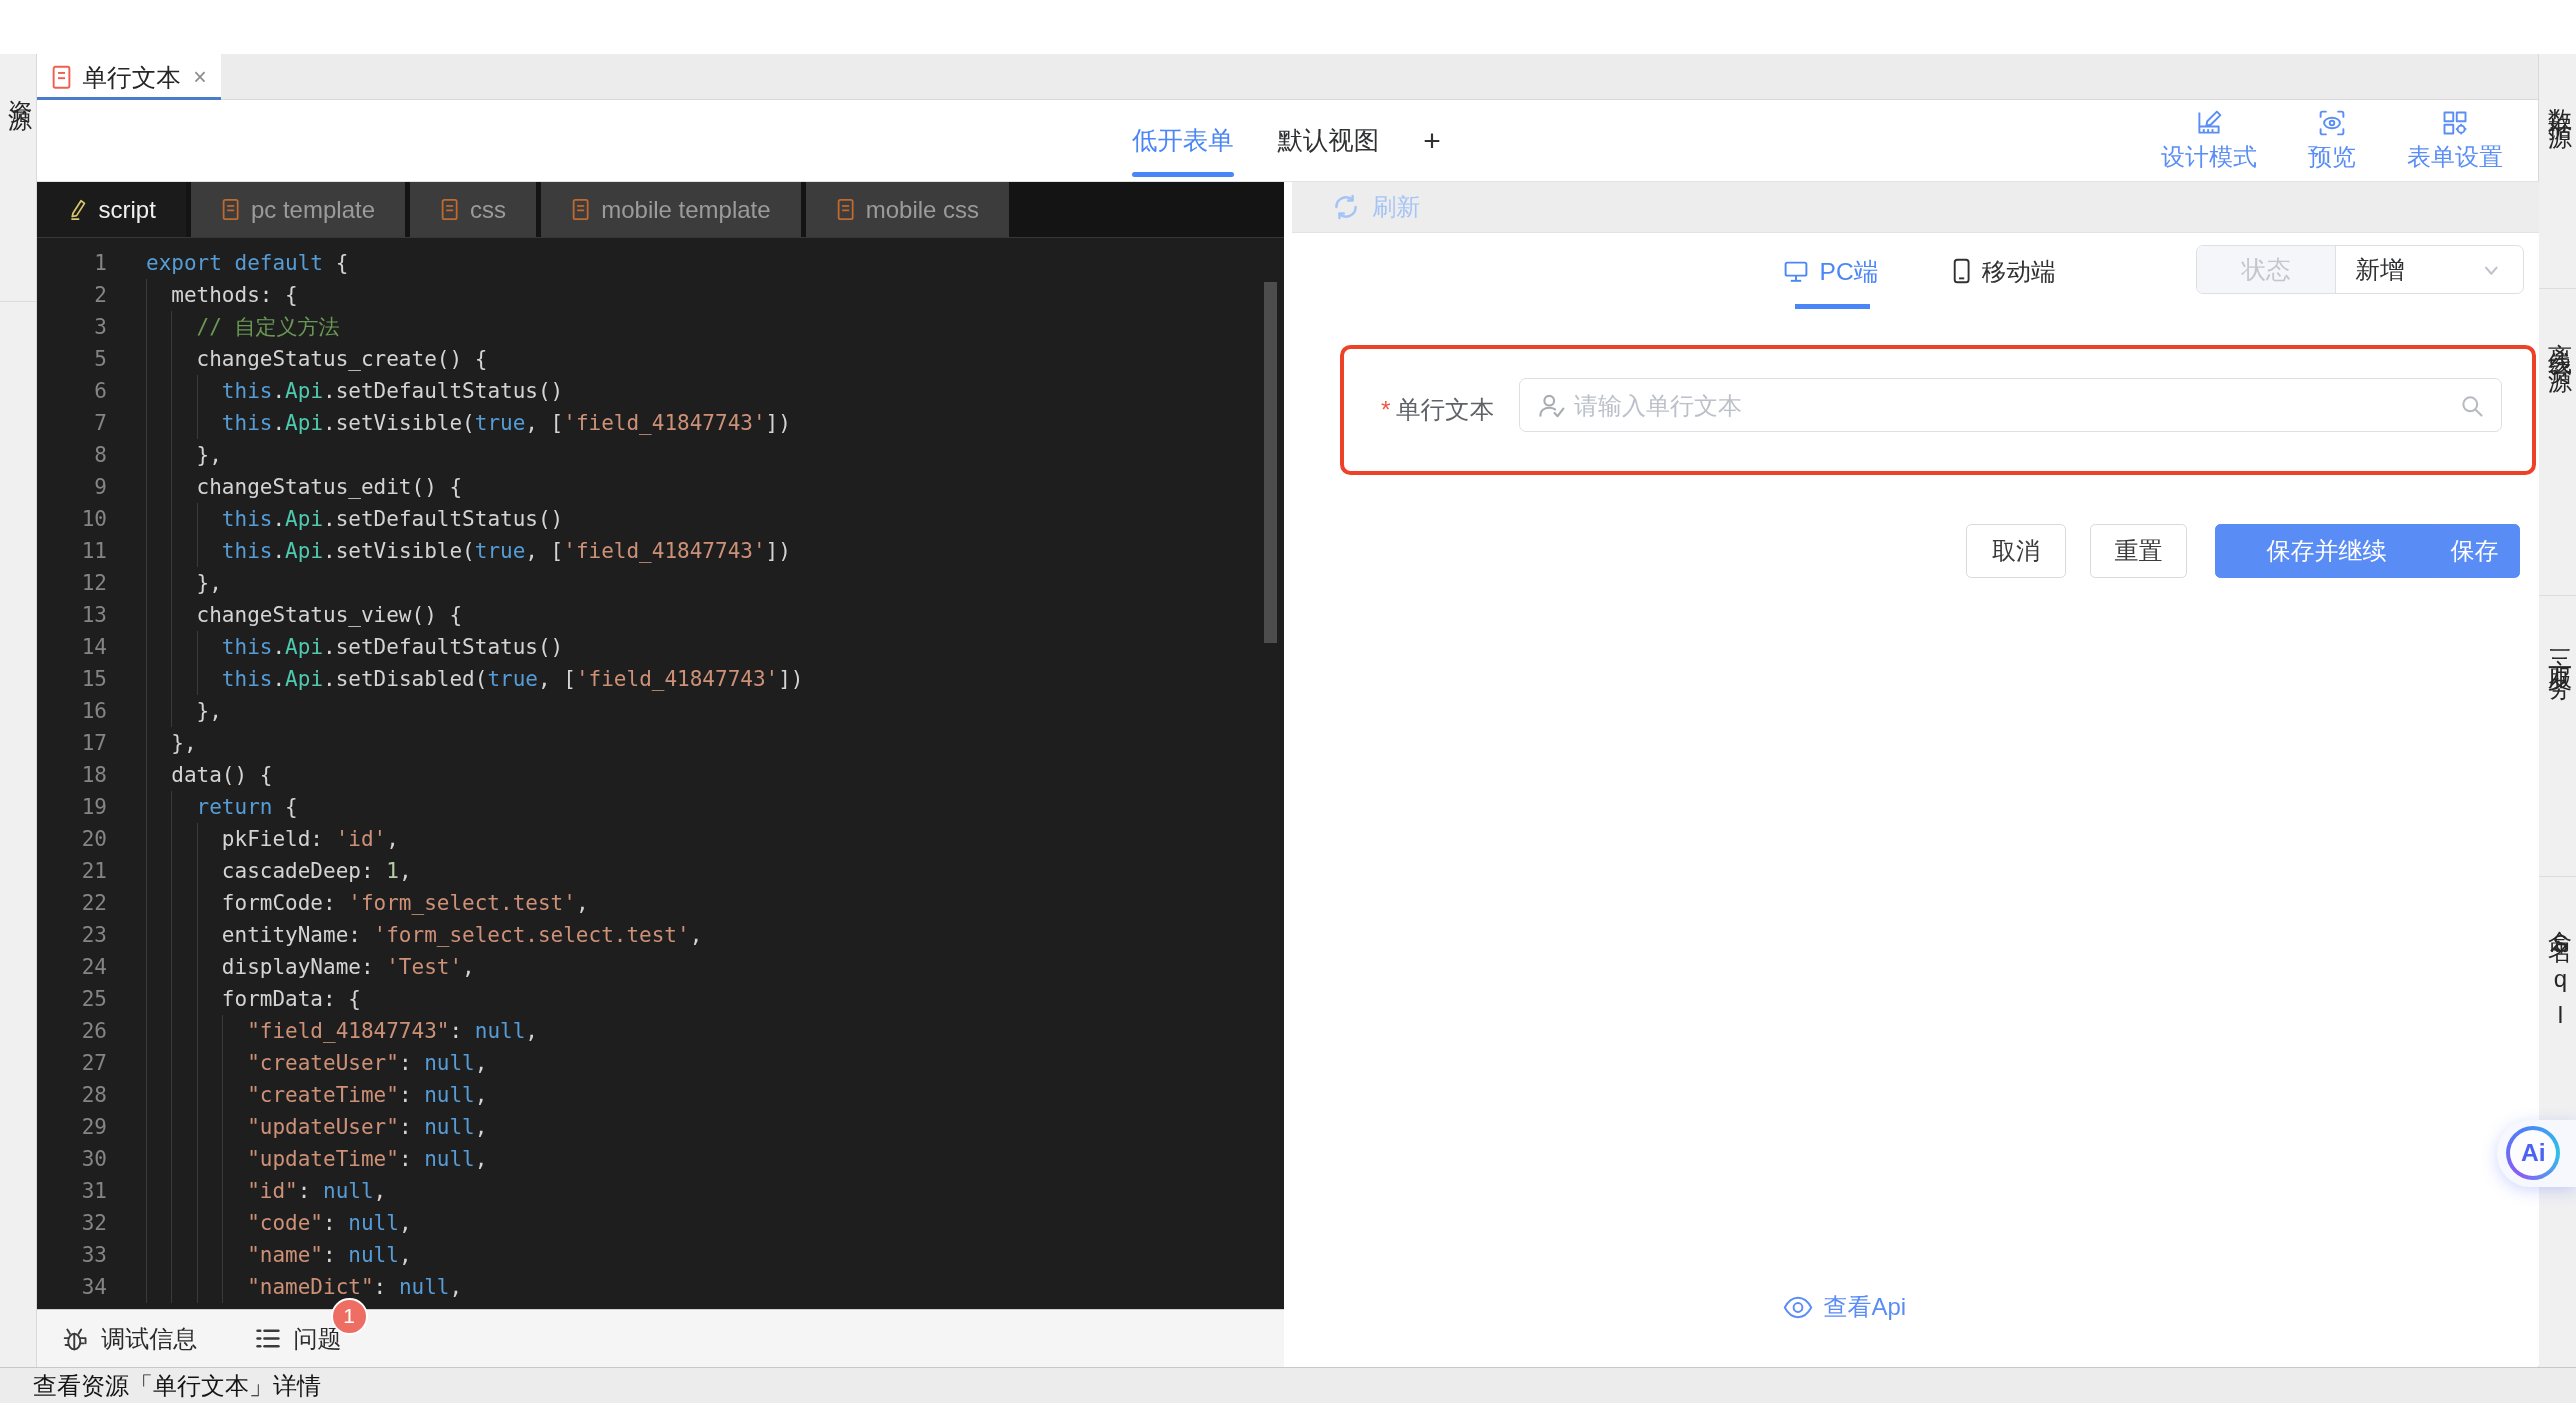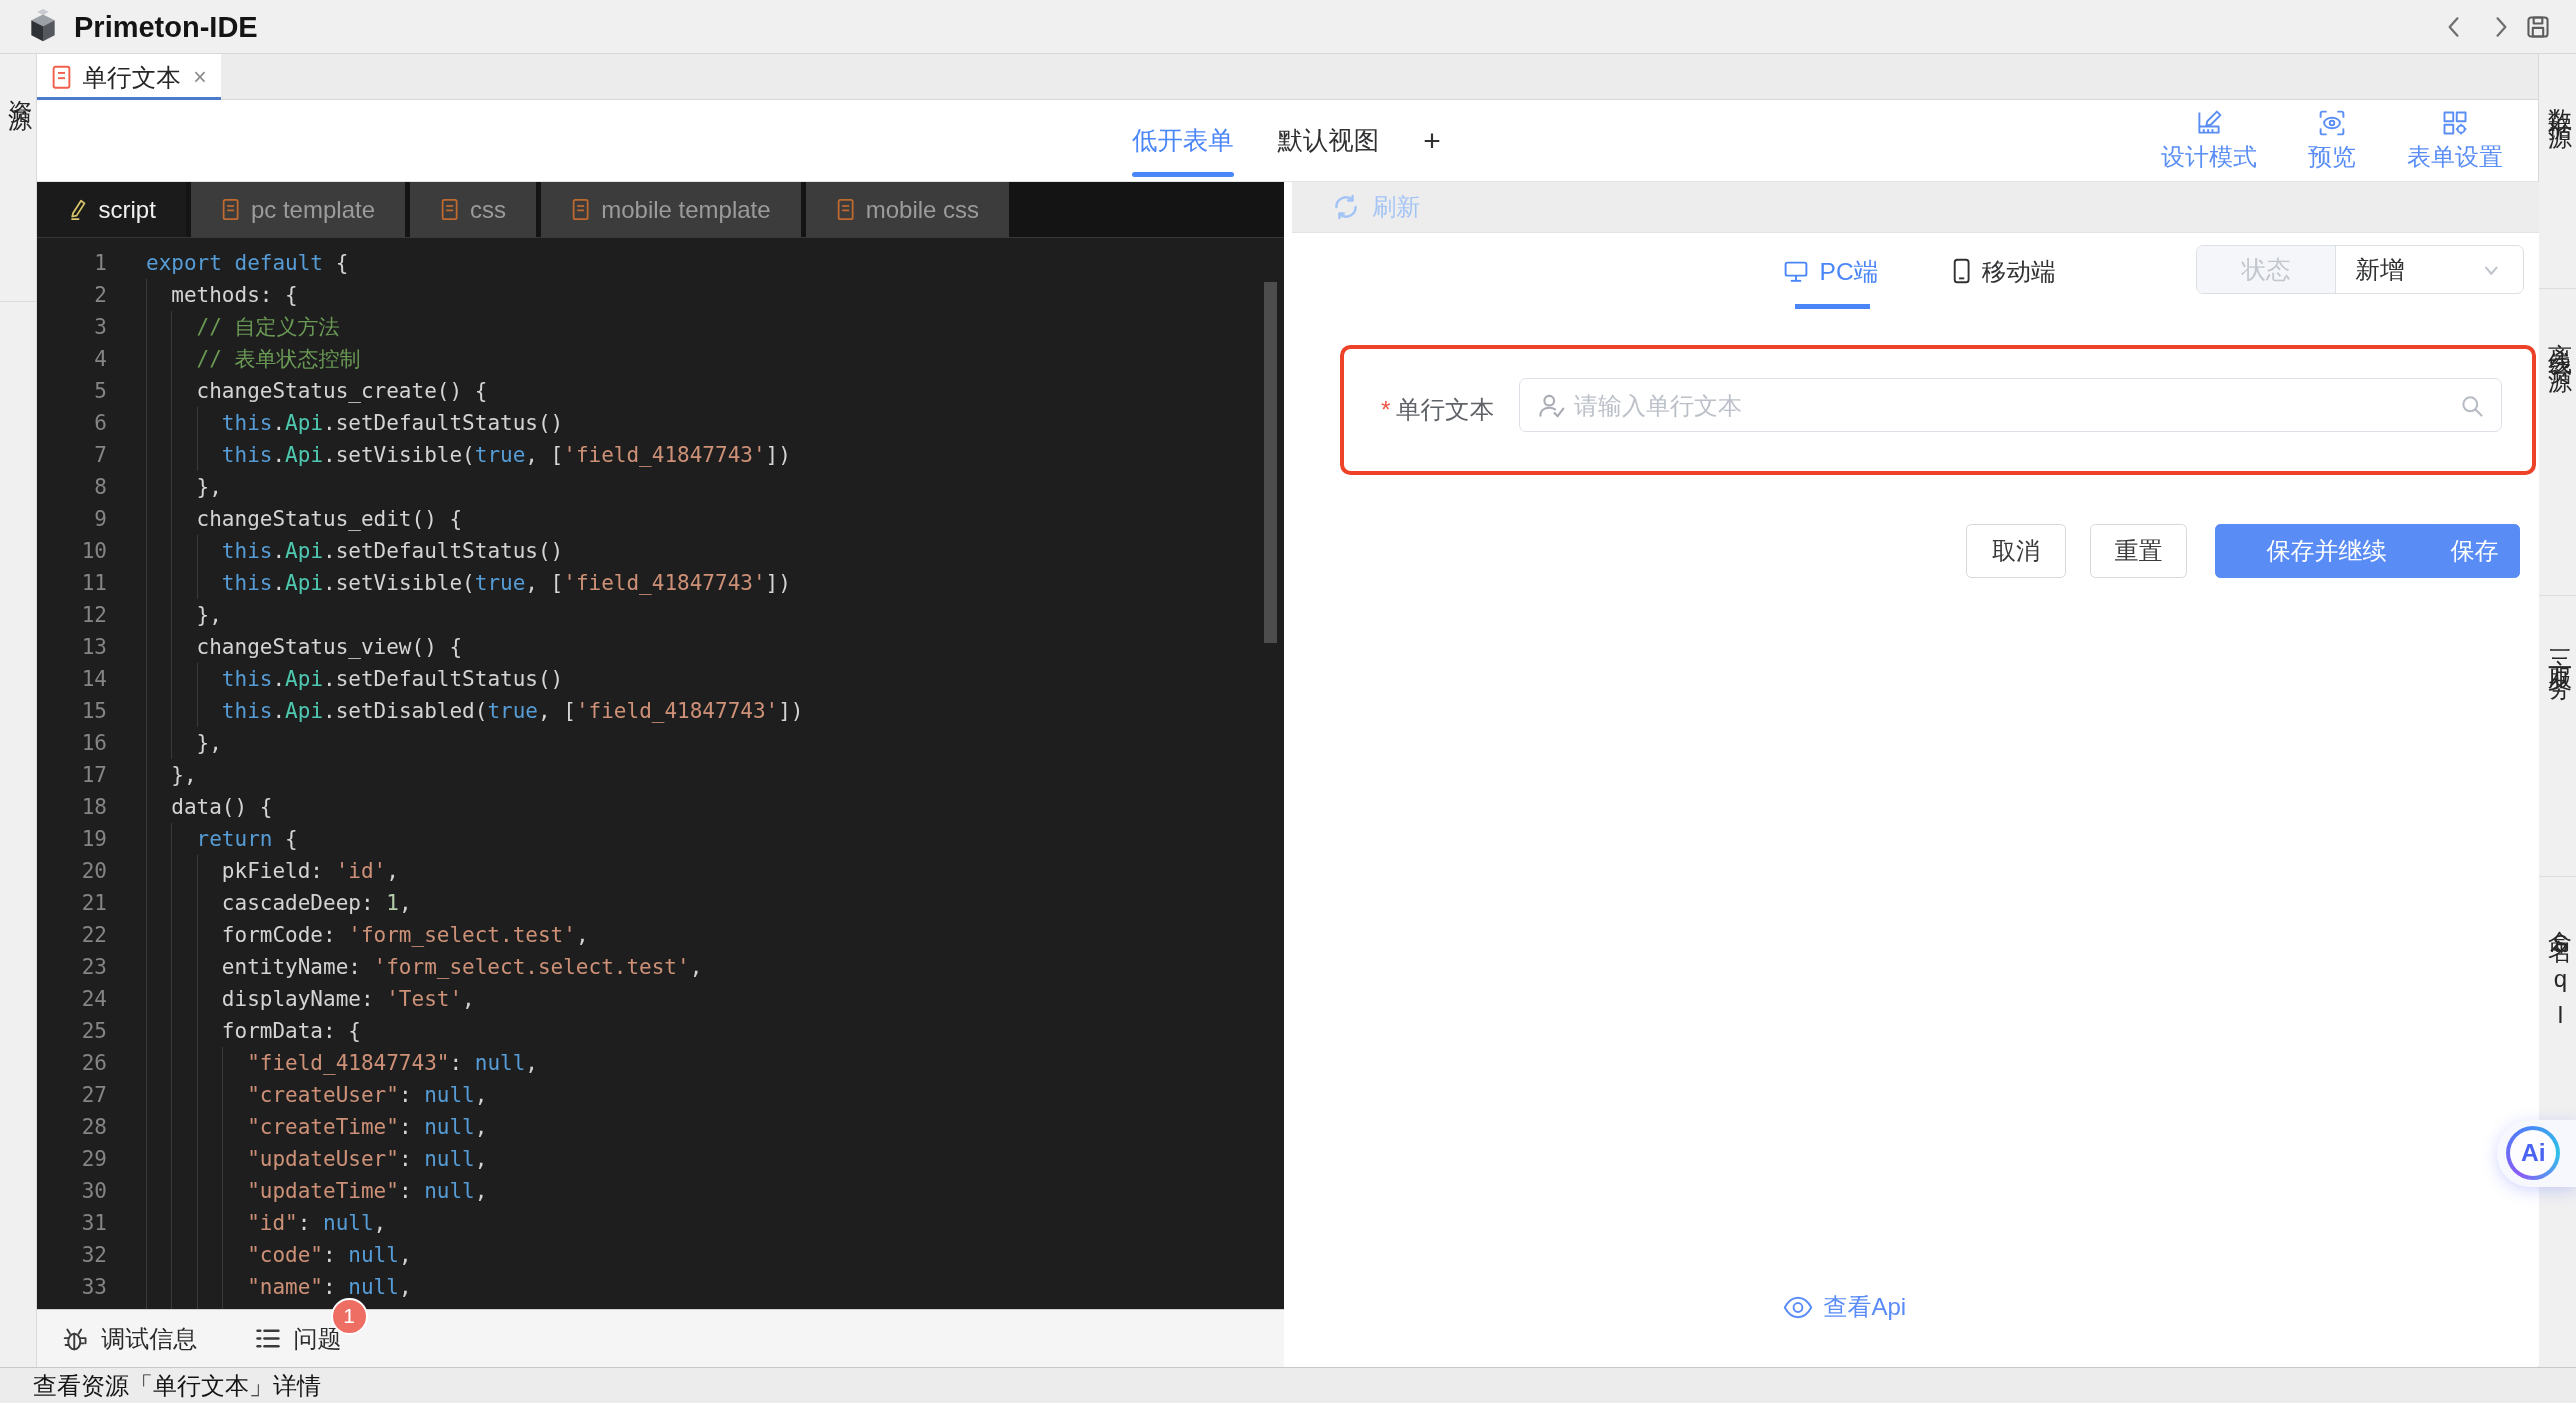--- a/index.html
+++ b/index.html
@@ -106,40 +106,20 @@
   .ai-core { position:absolute; left:4.4px; top:4.4px; width:46px; height:46px; border-radius:50%; background:#fdfdff;
              display:flex; align-items:center; justify-content:center; font-size:24.6px; font-weight:700; color:#4a63f2; }
 
   svg { display:block; }
 </style>
 </head>
 <body>
 
 <div class="screen">
 
-  <div class="header">
-    <svg class="logo" viewBox="0 0 48 48">
-      <path d="M17 6 L24 2.5 L31 6 L24 9.5 Z" fill="#c7cacf"></path>
-      <path d="M10 16 L24 9 L38 16 L24 23 Z" fill="#9aa0a6"></path>
-      <path d="M10 16 L24 23 V41 L10 34 Z" fill="#2f3237"></path>
-      <path d="M38 16 L24 23 V41 L38 34 Z" fill="#55585d"></path>
-    </svg>
-    <div class="app-title">Primeton-IDE</div>
-    <svg class="nav-ico nav-back" viewBox="0 0 30 30" fill="none" stroke="#6f6f6f" stroke-width="2.6" stroke-linecap="round" stroke-linejoin="round">
-        <polyline points="19,5 10,15 19,25"></polyline>
-      </svg>
-    <svg class="nav-ico nav-fwd" viewBox="0 0 30 30" fill="none" stroke="#6f6f6f" stroke-width="2.6" stroke-linecap="round" stroke-linejoin="round">
-        <polyline points="11,5 20,15 11,25"></polyline>
-      </svg>
-    <svg class="nav-ico nav-save" viewBox="0 0 30 30" fill="none" stroke="#5c5c5c" stroke-width="2.4" stroke-linejoin="round">
-        <rect x="4" y="4" width="22" height="22" rx="3"></rect>
-        <rect x="10" y="4" width="10" height="7"></rect>
-        <rect x="9" y="16" width="12" height="10"></rect>
-      </svg>
-  </div>
 
   <div class="rail rail-left">
     <span class="rail-item">资源</span>
   </div>
 
   <div class="rail rail-right">
     <span class="rail-item rr-0">数据源</span>
     <span class="rail-item rr-1">离线资源</span>
     <span class="rail-item rr-2">三方服务</span>
     <span class="rail-item rr-3">命名Sql</span>
@@ -241,21 +221,20 @@
             <line x1="7" y1="9" x2="15" y2="9"></line>
             <line x1="7" y1="14" x2="15" y2="14"></line>
           </svg>
         <span>mobile css</span>
       </div>
     </div>
     <div class="code" id="code-lines">
         <div class="code-line"><span class="line-num">1</span><span class="line-code"><span class="tok-keyword">export</span> <span class="tok-keyword">default</span> {</span></div>
         <div class="code-line"><span class="indent-guide" style="left: 109px;"></span><span class="line-num">2</span><span class="line-code">  methods: {</span></div>
         <div class="code-line"><span class="indent-guide" style="left: 109px;"></span><span class="indent-guide" style="left: 134px;"></span><span class="line-num">3</span><span class="line-code"><span class="tok-comment">    // 自定义方法</span></span></div>
-        <div class="code-line"><span class="indent-guide" style="left: 109px;"></span><span class="indent-guide" style="left: 134px;"></span><span class="line-num">4</span><span class="line-code"><span class="tok-comment">    // 表单状态控制</span></span></div>
         <div class="code-line"><span class="indent-guide" style="left: 109px;"></span><span class="indent-guide" style="left: 134px;"></span><span class="line-num">5</span><span class="line-code">    changeStatus_create() {</span></div>
         <div class="code-line"><span class="indent-guide" style="left: 109px;"></span><span class="indent-guide" style="left: 134px;"></span><span class="indent-guide" style="left: 160px;"></span><span class="line-num">6</span><span class="line-code">      <span class="tok-keyword">this</span>.<span class="tok-type">Api</span>.setDefaultStatus()</span></div>
         <div class="code-line"><span class="indent-guide" style="left: 109px;"></span><span class="indent-guide" style="left: 134px;"></span><span class="indent-guide" style="left: 160px;"></span><span class="line-num">7</span><span class="line-code">      <span class="tok-keyword">this</span>.<span class="tok-type">Api</span>.setVisible(<span class="tok-keyword">true</span>, [<span class="tok-string">'field_41847743'</span>])</span></div>
         <div class="code-line"><span class="indent-guide" style="left: 109px;"></span><span class="indent-guide" style="left: 134px;"></span><span class="line-num">8</span><span class="line-code">    },</span></div>
         <div class="code-line"><span class="indent-guide" style="left: 109px;"></span><span class="indent-guide" style="left: 134px;"></span><span class="line-num">9</span><span class="line-code">    changeStatus_edit() {</span></div>
         <div class="code-line"><span class="indent-guide" style="left: 109px;"></span><span class="indent-guide" style="left: 134px;"></span><span class="indent-guide" style="left: 160px;"></span><span class="line-num">10</span><span class="line-code">      <span class="tok-keyword">this</span>.<span class="tok-type">Api</span>.setDefaultStatus()</span></div>
         <div class="code-line"><span class="indent-guide" style="left: 109px;"></span><span class="indent-guide" style="left: 134px;"></span><span class="indent-guide" style="left: 160px;"></span><span class="line-num">11</span><span class="line-code">      <span class="tok-keyword">this</span>.<span class="tok-type">Api</span>.setVisible(<span class="tok-keyword">true</span>, [<span class="tok-string">'field_41847743'</span>])</span></div>
         <div class="code-line"><span class="indent-guide" style="left: 109px;"></span><span class="indent-guide" style="left: 134px;"></span><span class="line-num">12</span><span class="line-code">    },</span></div>
         <div class="code-line"><span class="indent-guide" style="left: 109px;"></span><span class="indent-guide" style="left: 134px;"></span><span class="line-num">13</span><span class="line-code">    changeStatus_view() {</span></div>
         <div class="code-line"><span class="indent-guide" style="left: 109px;"></span><span class="indent-guide" style="left: 134px;"></span><span class="indent-guide" style="left: 160px;"></span><span class="line-num">14</span><span class="line-code">      <span class="tok-keyword">this</span>.<span class="tok-type">Api</span>.setDefaultStatus()</span></div>

